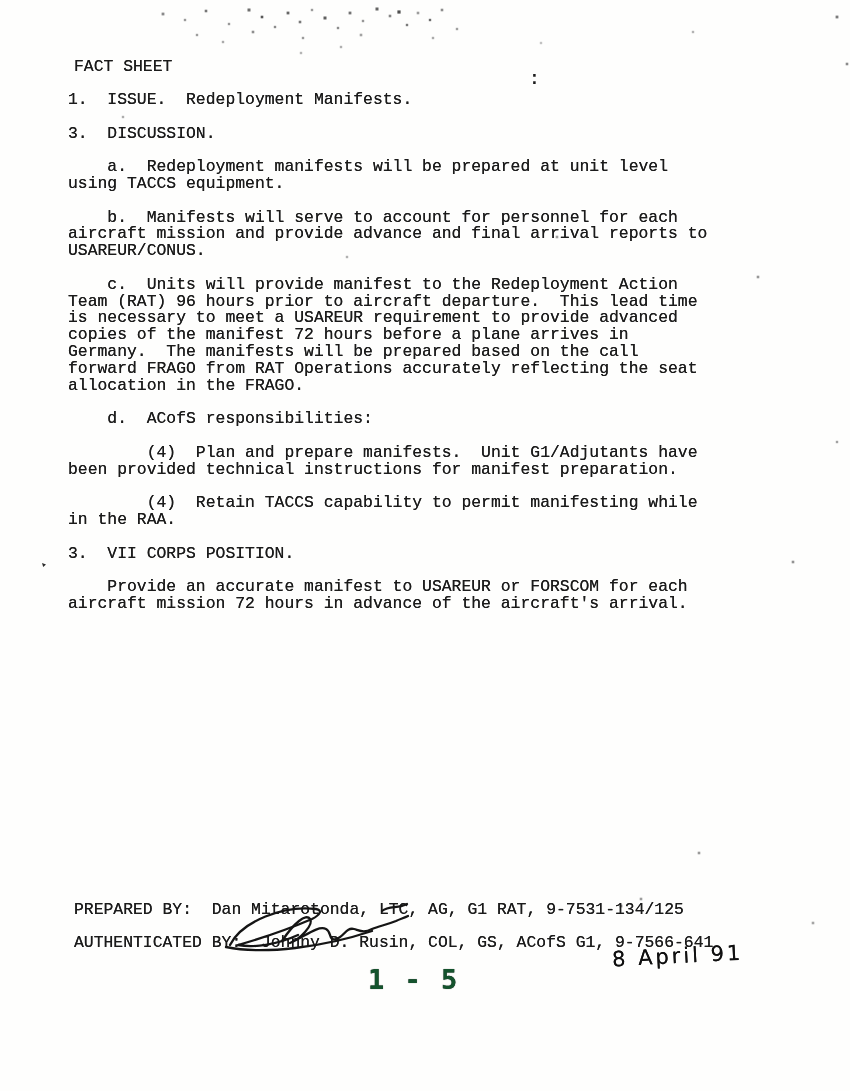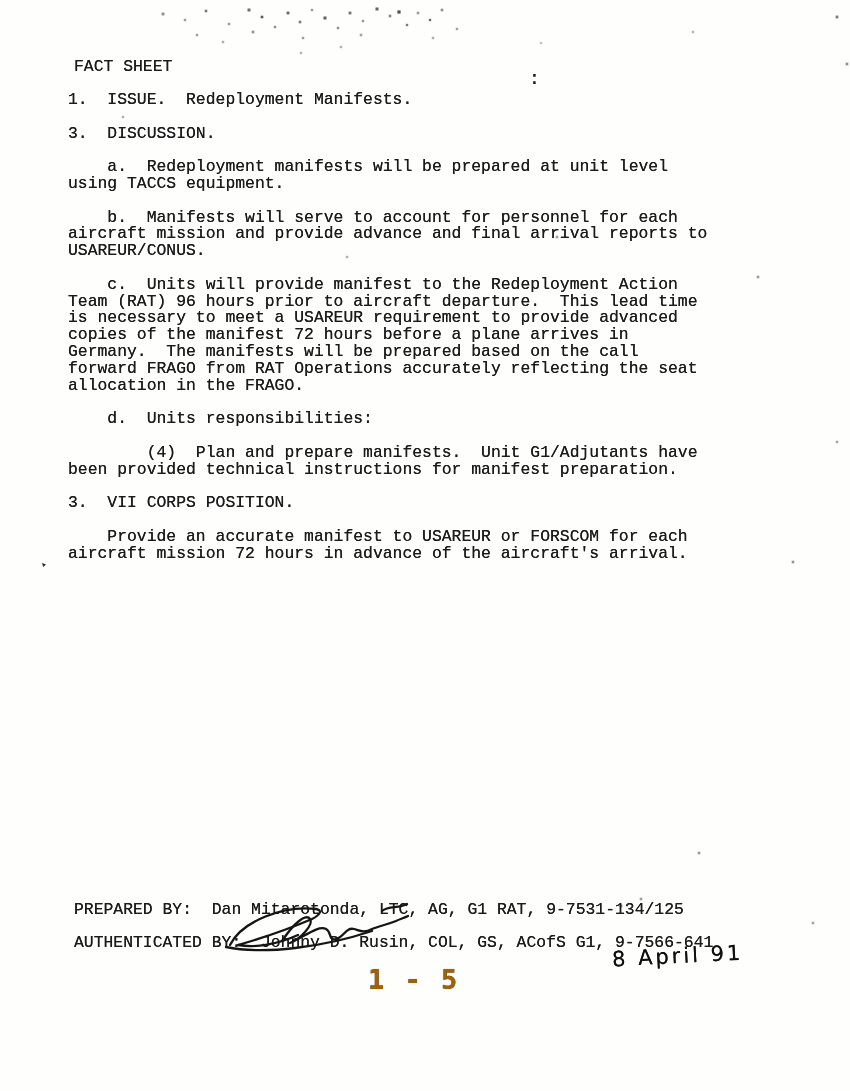--- a/index.html
+++ b/index.html
@@ -42,21 +42,21 @@
     font-family:"DejaVu Sans",sans-serif;
     font-size:21px; letter-spacing:3px;
     transform:rotate(-3deg);
     color:#101010;
     text-shadow:0 0 0.6px rgba(0,0,0,0.9);
   }
   .page-number {
     position:absolute; left:368px; top:964px;
     font-family:"DejaVu Sans Mono",monospace;
     font-size:27px; font-weight:bold; letter-spacing:2px;
-    color:#a16207;
+    color:#14532d;
     text-shadow:0 0 0.7px rgba(0,0,0,0.9);
   }
 
   
   .speck-field {
     position:absolute; left:0; top:0; width:2px; height:2px;
     background:transparent; pointer-events:none;
     box-shadow:
       162px 13px 0 0.4px #8a8a8a, 184px 19px 0 0.2px #9a9a9a, 205px 10px 0 0.3px #777,
       228px 23px 0 0.2px #999, 248px 9px 0 0.5px #6f6f6f, 261px 16px 0 0.3px #585858,
@@ -100,23 +100,25 @@
     <div class="para mono">    b.  Manifests will serve to account for personnel for each
 aircraft mission and provide advance and final arrival reports to
 USAREUR/CONUS.</div>
     <div class="para mono">    c.  Units will provide manifest to the Redeployment Action
 Team (RAT) 96 hours prior to aircraft departure.  This lead time
 is necessary to meet a USAREUR requirement to provide advanced
 copies of the manifest 72 hours before a plane arrives in
 Germany.  The manifests will be prepared based on the call
 forward FRAGO from RAT Operations accurately reflecting the seat
 allocation in the FRAGO.</div>
-    <div class="para mono">    d.  Units responsibilities:</div>
+    <div class="para mono">    d.  ACofS responsibilities:</div>
     <div class="para mono">        (4)  Plan and prepare manifests.  Unit G1/Adjutants have
 been provided technical instructions for manifest preparation.</div>
+    <div class="para mono">        (4)  Retain TACCS capability to permit manifesting while
+in the RAA.</div>
     <div class="para mono">3.  VII CORPS POSITION.</div>
     <div class="para mono">    Provide an accurate manifest to USAREUR or FORSCOM for each
 aircraft mission 72 hours in advance of the aircraft's arrival.</div>
   </div>
 
   <div class="footer-line prepared-line mono">PREPARED BY:  Dan Mitarotonda, LTC, AG, G1 RAT, 9-7531-134/125</div>
 
   <div class="footer-line auth-line mono">AUTHENTICATED BY:  Johnny D. Rusin, COL, GS, ACofS G1, 9-7566-641</div>
 
   <svg class="signature-svg" width="202" height="52" viewBox="0 0 202 52" aria-hidden="true">

